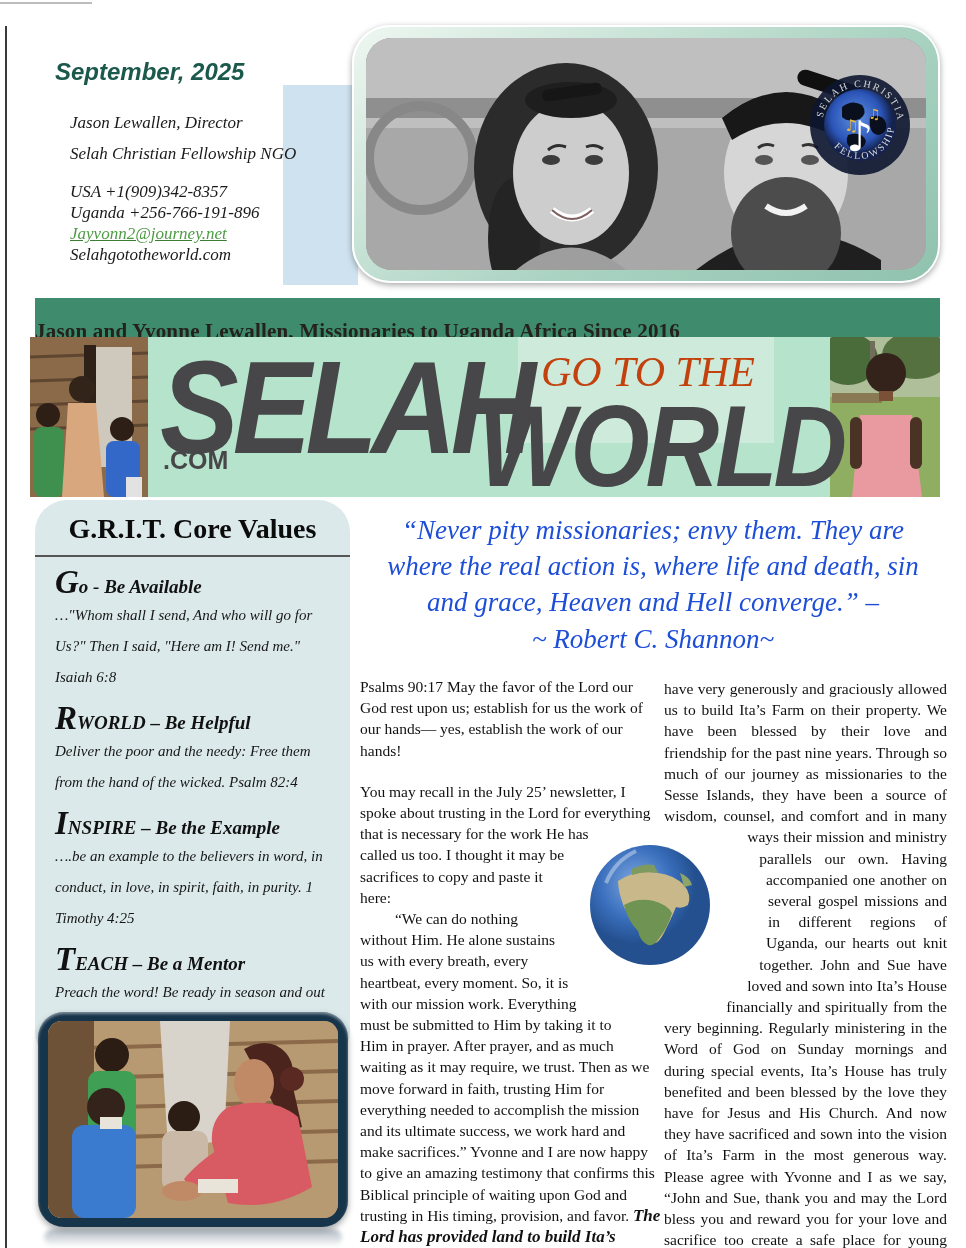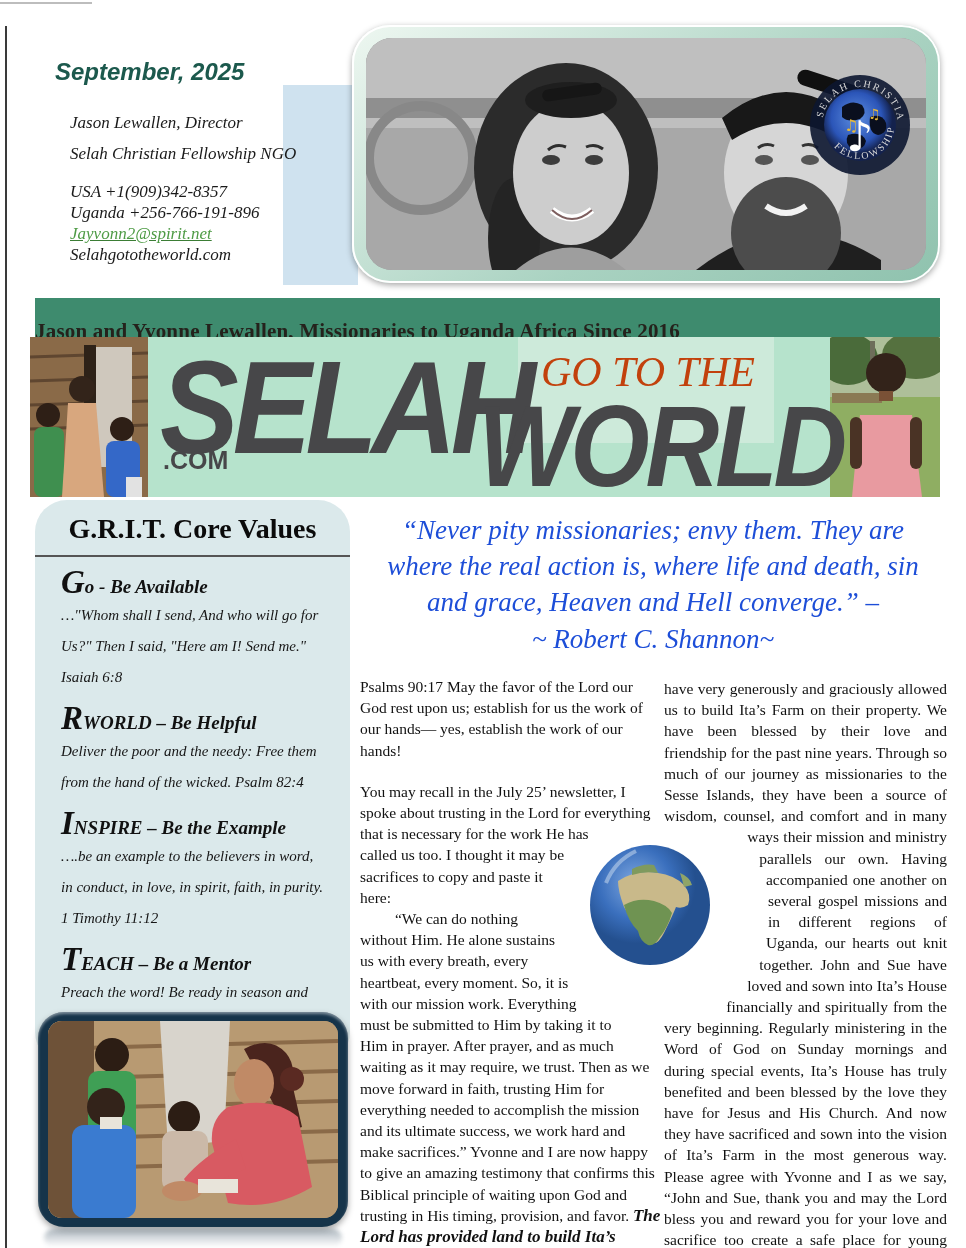--- a/index.html
+++ b/index.html
@@ -46,21 +46,21 @@
   .mast-goto{left:528px;top:348px;width:240px;text-align:center;font-style:italic;
       font-size:42px;color:#c2410c;font-family:"Liberation Serif",serif;}
   .mast-world{left:478px;top:390px;font-family:"Liberation Sans",sans-serif;font-weight:bold;
       font-style:italic;font-size:102px;letter-spacing:-4px;color:#474749;
       transform:scaleY(1.12);transform-origin:top left;line-height:1;}
 
   
   .sidebar{left:35px;top:500px;width:315px;height:564px;background:#dbe9eb;border-radius:32px;}
   .sb-title{text-align:center;font-weight:bold;font-size:28px;color:#0b0b0b;padding-top:13px;}
   .sb-rule{border:none;border-top:2px solid #555;margin:10px 0 2px 0;}
-  .sb-body{padding:0 22px 0 26px;}
+  .sb-body{padding:0 22px 0 20px;}
   .sb-term{margin-top:15px;font-weight:bold;font-style:italic;}
   .sb-lead{font-size:33px;line-height:20px;}
   .sb-rest{font-size:19px;}
   .sb-quote{font-style:italic;font-size:15px;line-height:31px;color:#161616;margin-top:2px;}
 
   
   .pullquote{left:370px;top:512px;width:566px;text-align:center;font-style:italic;
       font-size:27px;line-height:36px;color:#1d4ed8;}
   .pq-attr{margin-top:1px;}
 
@@ -90,21 +90,21 @@
   <div class="abs edge-top"></div>
 
   <div class="abs dateline">September, 2025</div>
   <div class="abs blue-band"></div>
 
   <div class="abs contact">
     <div class="l1">Jason Lewallen, Director</div>
     <div class="l2">Selah Christian Fellowship NGO</div>
     <div>USA +1(909)342-8357</div>
     <div>Uganda +256-766-191-896</div>
-    <div><a href="#">Jayvonn2@spirit.net</a></div>
+    <div><a href="#">Jayvonn2@journey.net</a></div>
     <div>Selahgototheworld.com</div>
   </div>
 
   <div class="abs photo-frame">
     <div class="abs photo-inner">
       <svg width="560" height="232" viewBox="0 0 560 232">
         <rect width="560" height="232" fill="#a8a8a8"></rect>
         <rect width="560" height="90" fill="#bfbfbf"></rect>
         <rect y="60" width="560" height="20" fill="#8f8f8f"></rect>
         <circle cx="55" cy="120" r="52" fill="none" stroke="#888" stroke-width="10"></circle>
@@ -221,21 +221,21 @@
       <div>
         <div class="sb-term"><span class="sb-lead">G</span><span class="sb-rest">o - Be Available</span></div>
         <div class="sb-quote">…"Whom shall I send, And who will go for Us?" Then I said, "Here am I! Send me." Isaiah 6:8</div>
       </div>
       <div>
         <div class="sb-term"><span class="sb-lead">R</span><span class="sb-rest">WORLD – Be Helpful</span></div>
         <div class="sb-quote">Deliver the poor and the needy: Free them from the hand of the wicked.  Psalm 82:4</div>
       </div>
       <div>
         <div class="sb-term"><span class="sb-lead">I</span><span class="sb-rest">NSPIRE – Be the Example</span></div>
-        <div class="sb-quote">….be an example to the believers in word, in conduct, in love, in spirit, faith, in purity. 1 Timothy 11:12</div>
+        <div class="sb-quote">….be an example to the believers in word, in conduct, in love, in spirit, faith, in purity. 1 Timothy 4:25</div>
       </div>
       <div>
         <div class="sb-term"><span class="sb-lead">T</span><span class="sb-rest">EACH – Be a Mentor</span></div>
         <div class="sb-quote">Preach the word! Be ready in season and out of season. Convince, rebuke, exhort, with all longsuffering and teaching.  2 Timothy 4:2</div>
       </div>
     </div>
   </div>
 
   <div class="abs pullquote">
     <div>“Never pity missionaries; envy them. They are where the real action is, where life and death, sin and grace, Heaven and Hell converge.” –</div>

